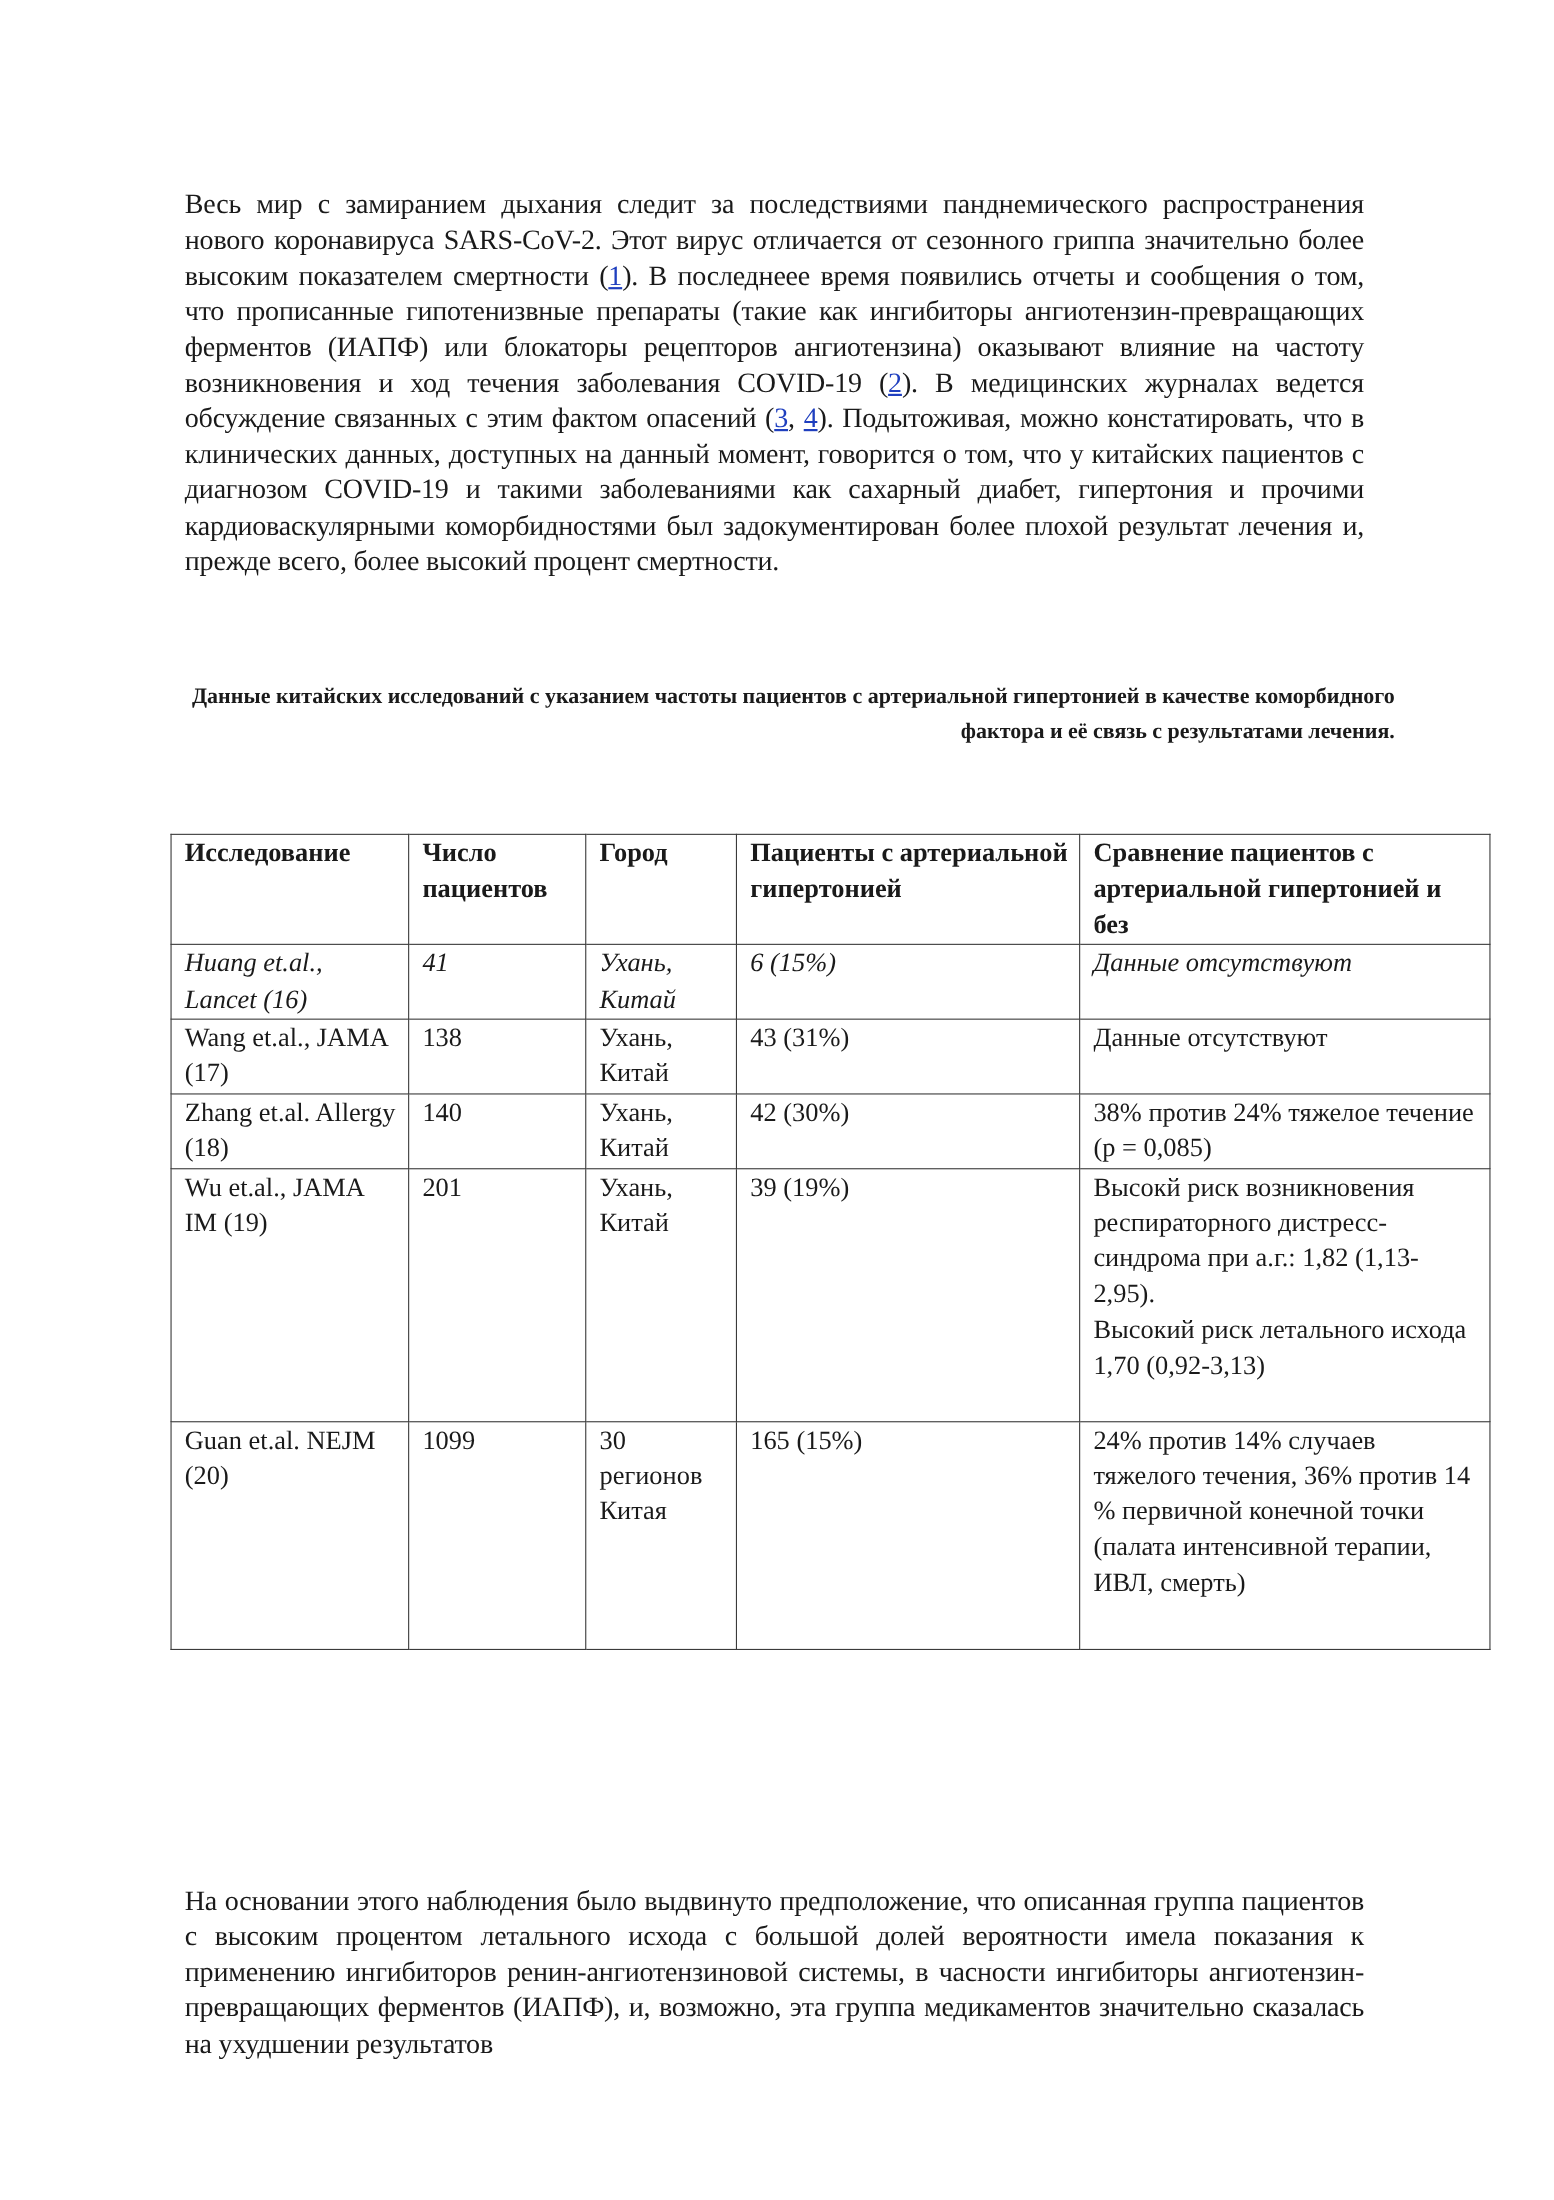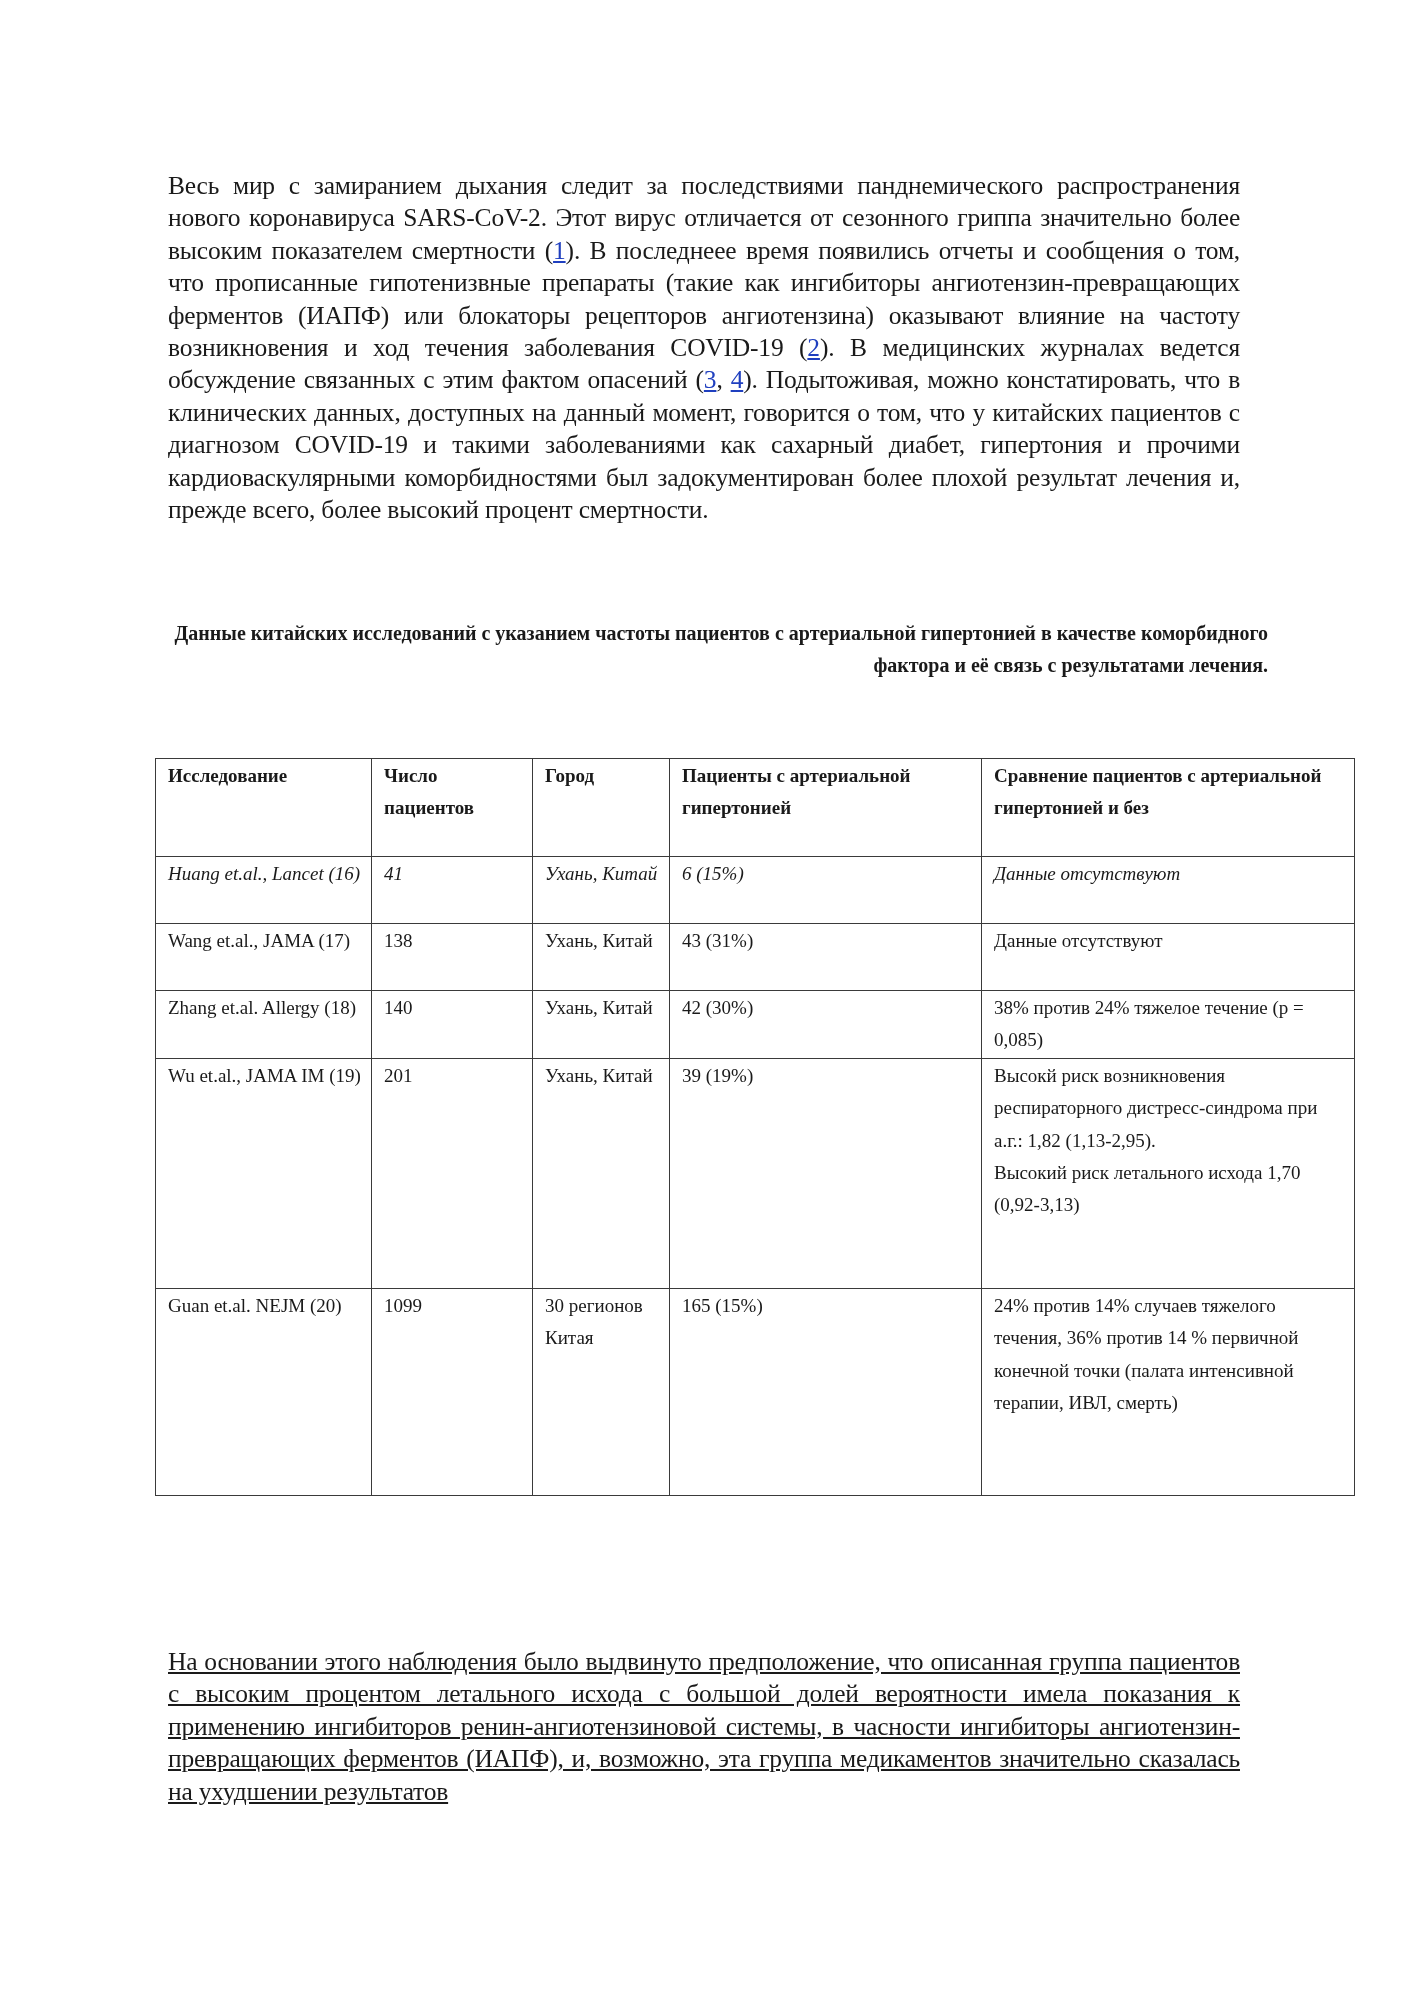--- a/index.html
+++ b/index.html
@@ -8,30 +8,30 @@
     font-family: "Liberation Serif", "DejaVu Serif", serif;
     color: #1a1a1a;
   }
   .para {
     position: absolute; left: 168px; width: 1072px;
     font-size: 25.5px; line-height: 32.4px;
     text-align: justify; text-align-last: left;
     letter-spacing: -0.2px;
   }
   #p1 { top: 170px; }
-  #p2 { top: 1646px; text-decoration: underline; }
+  #p2 { top: 1712px; }
   .ref { color: #1f3fbf; text-decoration: underline; }
   .caption {
     position: absolute; left: 168px; top: 617px; width: 1100px;
     font-size: 20px; line-height: 32.4px; font-weight: bold; text-align: right;
   }
   table.data {
     position: absolute; left: 155px; top: 758px; width: 1199px;
     border-collapse: collapse; table-layout: fixed;
-    font-size: 19px; line-height: 32.4px; border-radius: 31px;
+    font-size: 24px; line-height: 32.4px; border-radius: 31px;
   }
   table.data td, table.data th {
     border: 1.6px solid #3a3a3a;
     vertical-align: top; text-align: left;
     padding: 1px 10px 1px 12px;
   }
   table.data th { font-weight: bold; }
   col.c1 { width: 216px; } col.c2 { width: 161px; } col.c3 { width: 137px; }
   col.c4 { width: 312px; } col.c5 { width: 373px; }
   tr.h th { height: 95px; }

